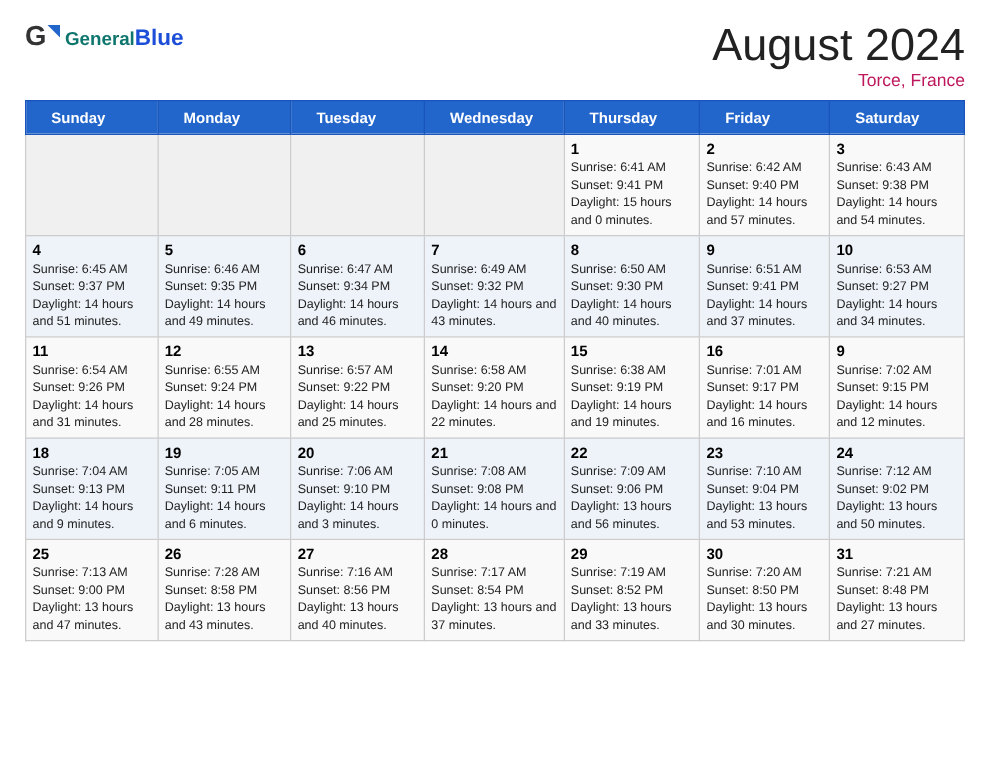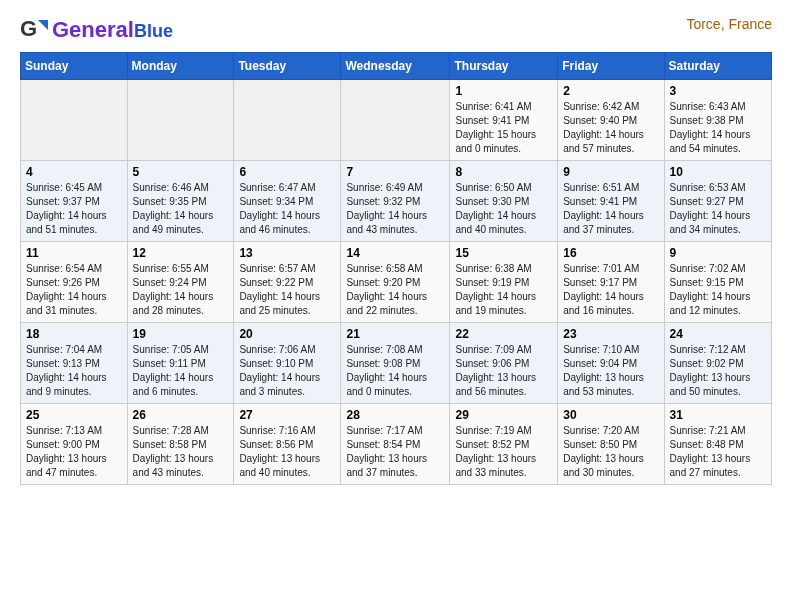--- a/index.html
+++ b/index.html
@@ -15,23 +15,23 @@
       justify-content: space-between;
       align-items: flex-start;
       margin-bottom: 8px;
     }
     .logo {
       display: flex;
       align-items: center;
       gap: 4px;
     }
     .logo-text-general {
-      font-size: 22px;
+      font-size: 15px;
       font-weight: bold;
-      color: #6d28d9;
+      color: #0f766e;
     }
     .logo-text-blue {
       font-size: 18px;
       font-weight: bold;
       color: #1d4ed8;
     }
     .logo-icon {
       width: 28px;
       height: 28px;
     }
@@ -39,33 +39,33 @@
       text-align: right;
     }
     .month-year {
       font-size: 36px;
       font-weight: normal;
       color: #222;
       line-height: 1.1;
     }
     .location {
       font-size: 14px;
-      color: #a16207;
+      color: #be185d;
     }
     table {
       width: 100%;
       border-collapse: collapse;
       font-size: 10.5px;
     }
     thead tr {
       background-color: #2266cc;
       color: #fff;
     }
     thead th {
-      padding: 6px 4px;
+      padding: 6px 20px;
       text-align: left;
       font-size: 12px;
       font-weight: bold;
       border: 1px solid #1a55bb;
     }
     tbody td {
       border: 1px solid #ccc;
       padding: 4px 5px;
       vertical-align: top;
       width: 113px;
@@ -99,20 +99,21 @@
   <div class="logo">
     <svg class="logo-icon" viewBox="0 0 28 28">
       <text x="0" y="20" font-size="22" font-weight="bold" fill="#333">G</text>
       <polygon points="18,4 28,4 28,14" fill="#2266cc"></polygon>
     </svg>
     <div>
       <span class="logo-text-general">General</span><span class="logo-text-blue">Blue</span>
     </div>
   </div>
   <div class="title-block">
+    <div class="month-year">August 2024</div>
     <div class="location">Torce, France</div>
   </div>
 </div>
 
 <table>
   <thead>
     <tr>
     <th>Sunday</th>
         <th>Monday</th>
         <th>Tuesday</th>

